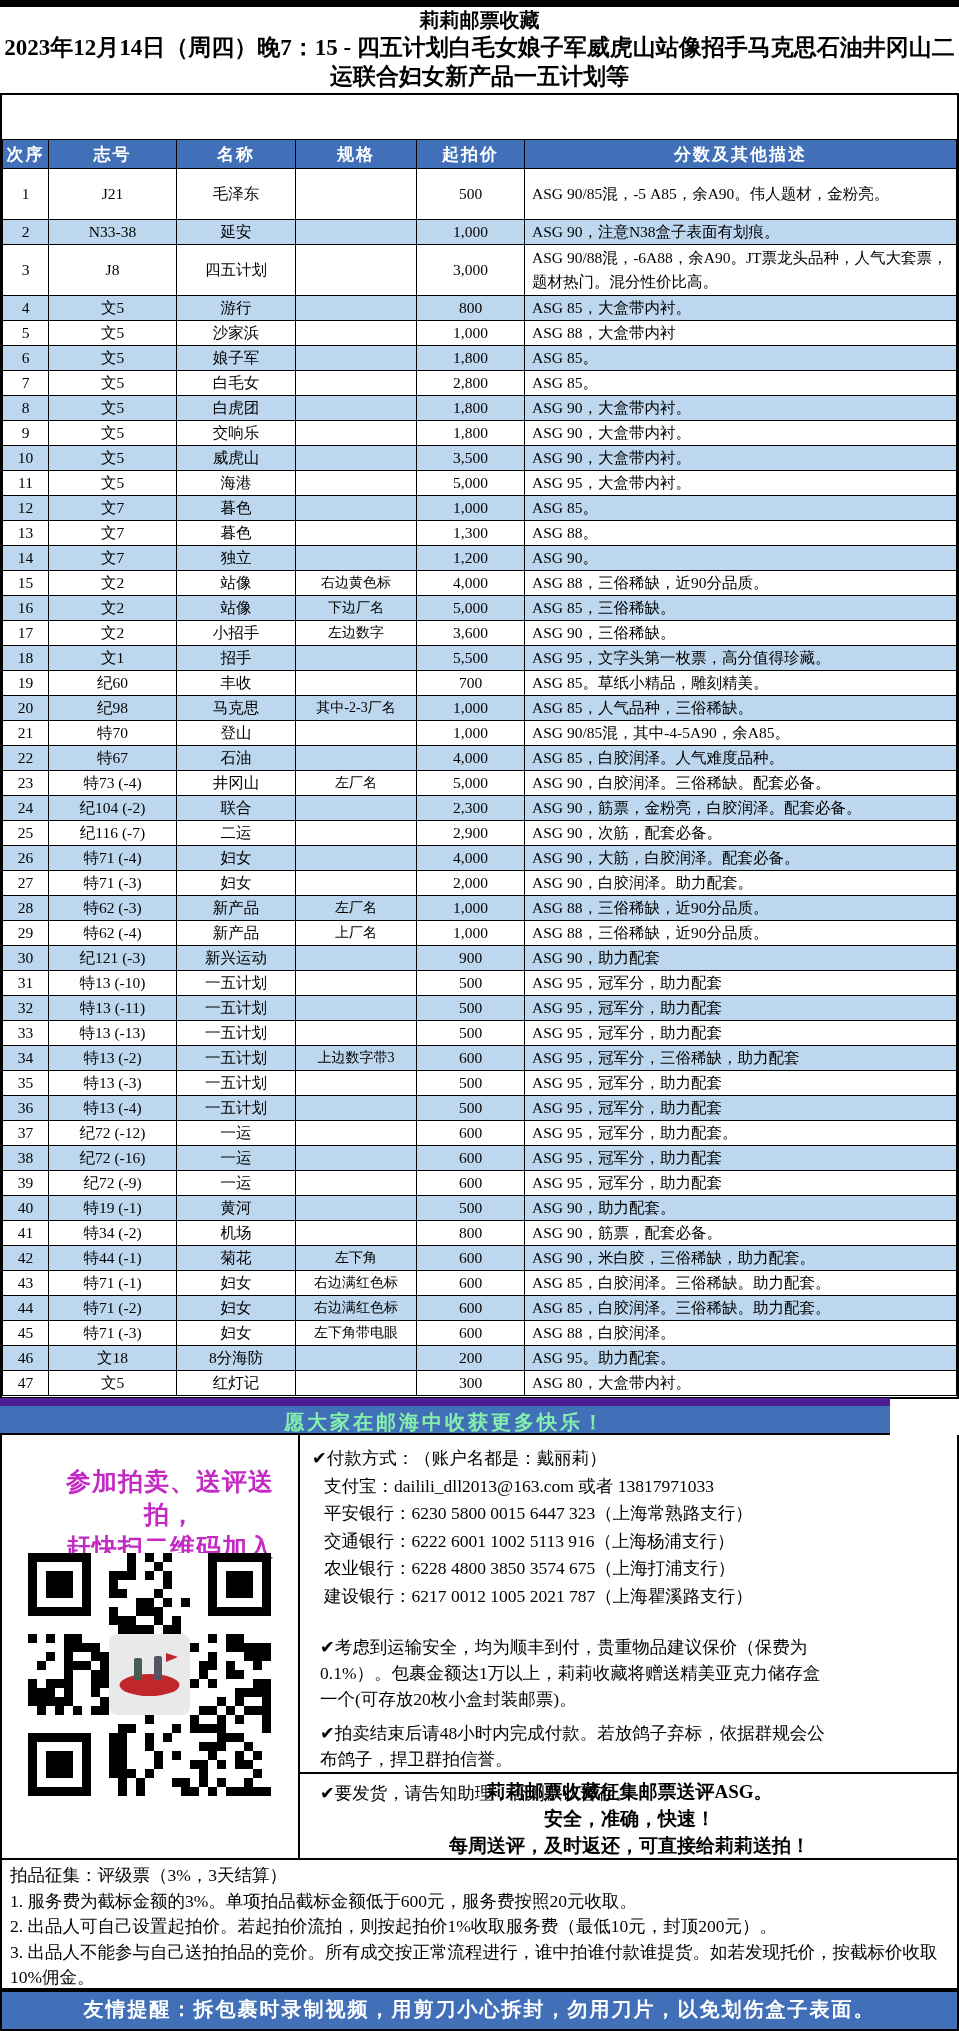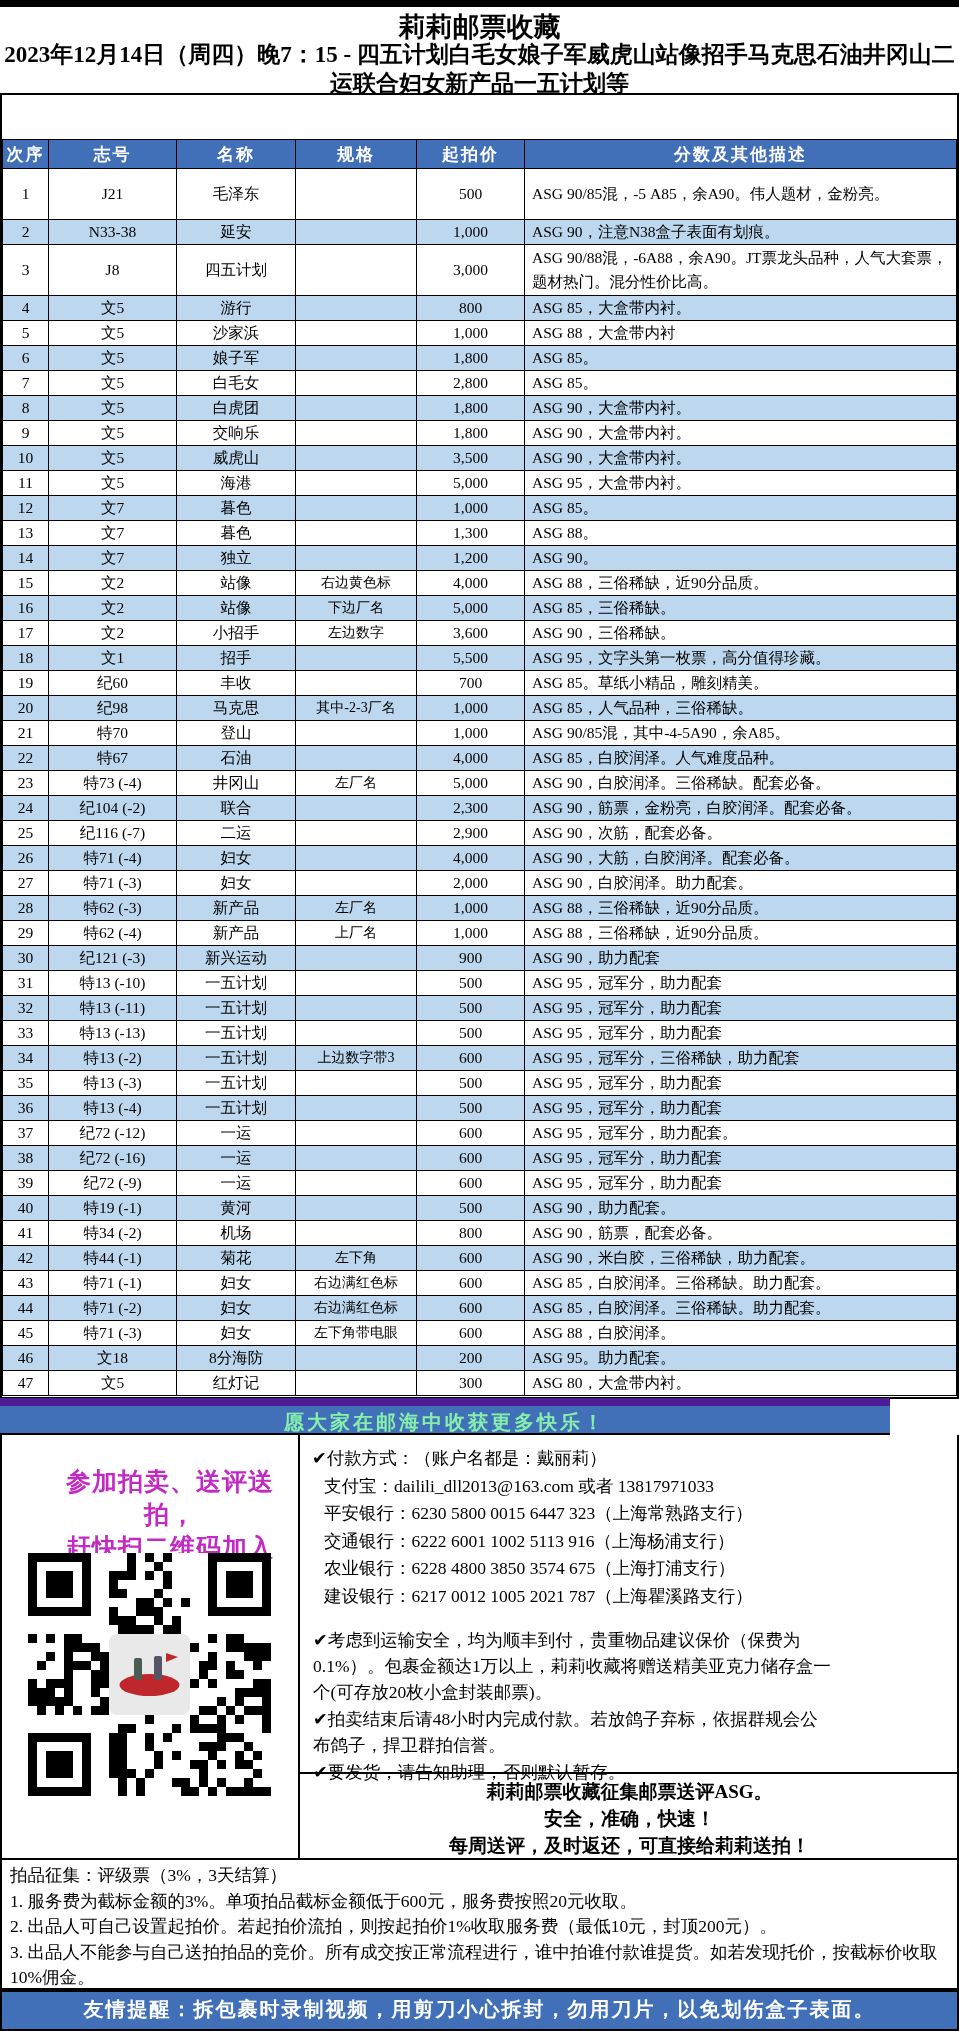--- a/index.html
+++ b/index.html
@@ -9,21 +9,21 @@
     --ink:#000000;
   }
   html,body{margin:0;padding:0;background:#ffffff;}
   .sheet{
     position:relative;width:959px;height:2031px;background:#fff;
     font-family:"Liberation Serif","DejaVu Serif",serif;color:var(--ink);
     overflow:hidden;
   }
   .topbar{position:absolute;top:0;left:0;width:959px;height:7px;background:#000;}
   .title-area{position:absolute;top:7px;left:0;width:959px;text-align:center;}
-  .doc-title{font-size:27px;font-weight:bold;margin-top:7px;line-height:26px;}
+  .doc-title{font-size:20px;font-weight:bold;line-height:26px;}
   .doc-subtitle{font-size:23px;font-weight:bold;line-height:29px;}
   .table-wrap{
     position:absolute;top:93px;left:0;width:959px;height:1306px;
     border:2px solid #000;box-sizing:border-box;overflow:hidden;
   }
   table.auction{border-collapse:collapse;table-layout:fixed;width:100%;margin-top:44px;}
   table.auction th{
     background:var(--header-blue);color:#fff;font-weight:bold;font-size:17px;
     border:1px solid #000;height:28px;padding:0;letter-spacing:2px;
   }
@@ -54,21 +54,21 @@
   .join-text{
     margin-top:30px;text-align:center;color:var(--magenta);
     font-weight:bold;font-size:25px;line-height:33px;letter-spacing:1px;
   }
   .qr-wrap{position:absolute;left:26px;top:118px;width:243px;height:243px;}
   .bottom-right{position:absolute;left:298px;top:0;width:544px;height:423px;box-sizing:border-box;}
   .pay-block{padding:10px 8px 0 12px;font-size:17.5px;line-height:27.5px;}
   .pay-line{white-space:nowrap;}
   .pay-line.indent{padding-left:12px;}
   .notes-block{padding:16px 8px 0 12px;font-size:17.5px;line-height:26px;}
-  .note-line{margin:1px;}
+  .note-line{margin:8px;}
   .asg-box{
     position:absolute;left:0;top:337px;width:659px;height:86px;
     border-top:2px solid #000;box-sizing:border-box;text-align:center;
     font-weight:bold;font-size:19px;line-height:27px;padding-top:4px;
   }
   .rules{
     position:absolute;top:1858px;left:0;width:959px;height:132px;
     border:2px solid #000;box-sizing:border-box;
     padding:3px 10px 0 8px;font-size:17.5px;line-height:25.5px;
   }

